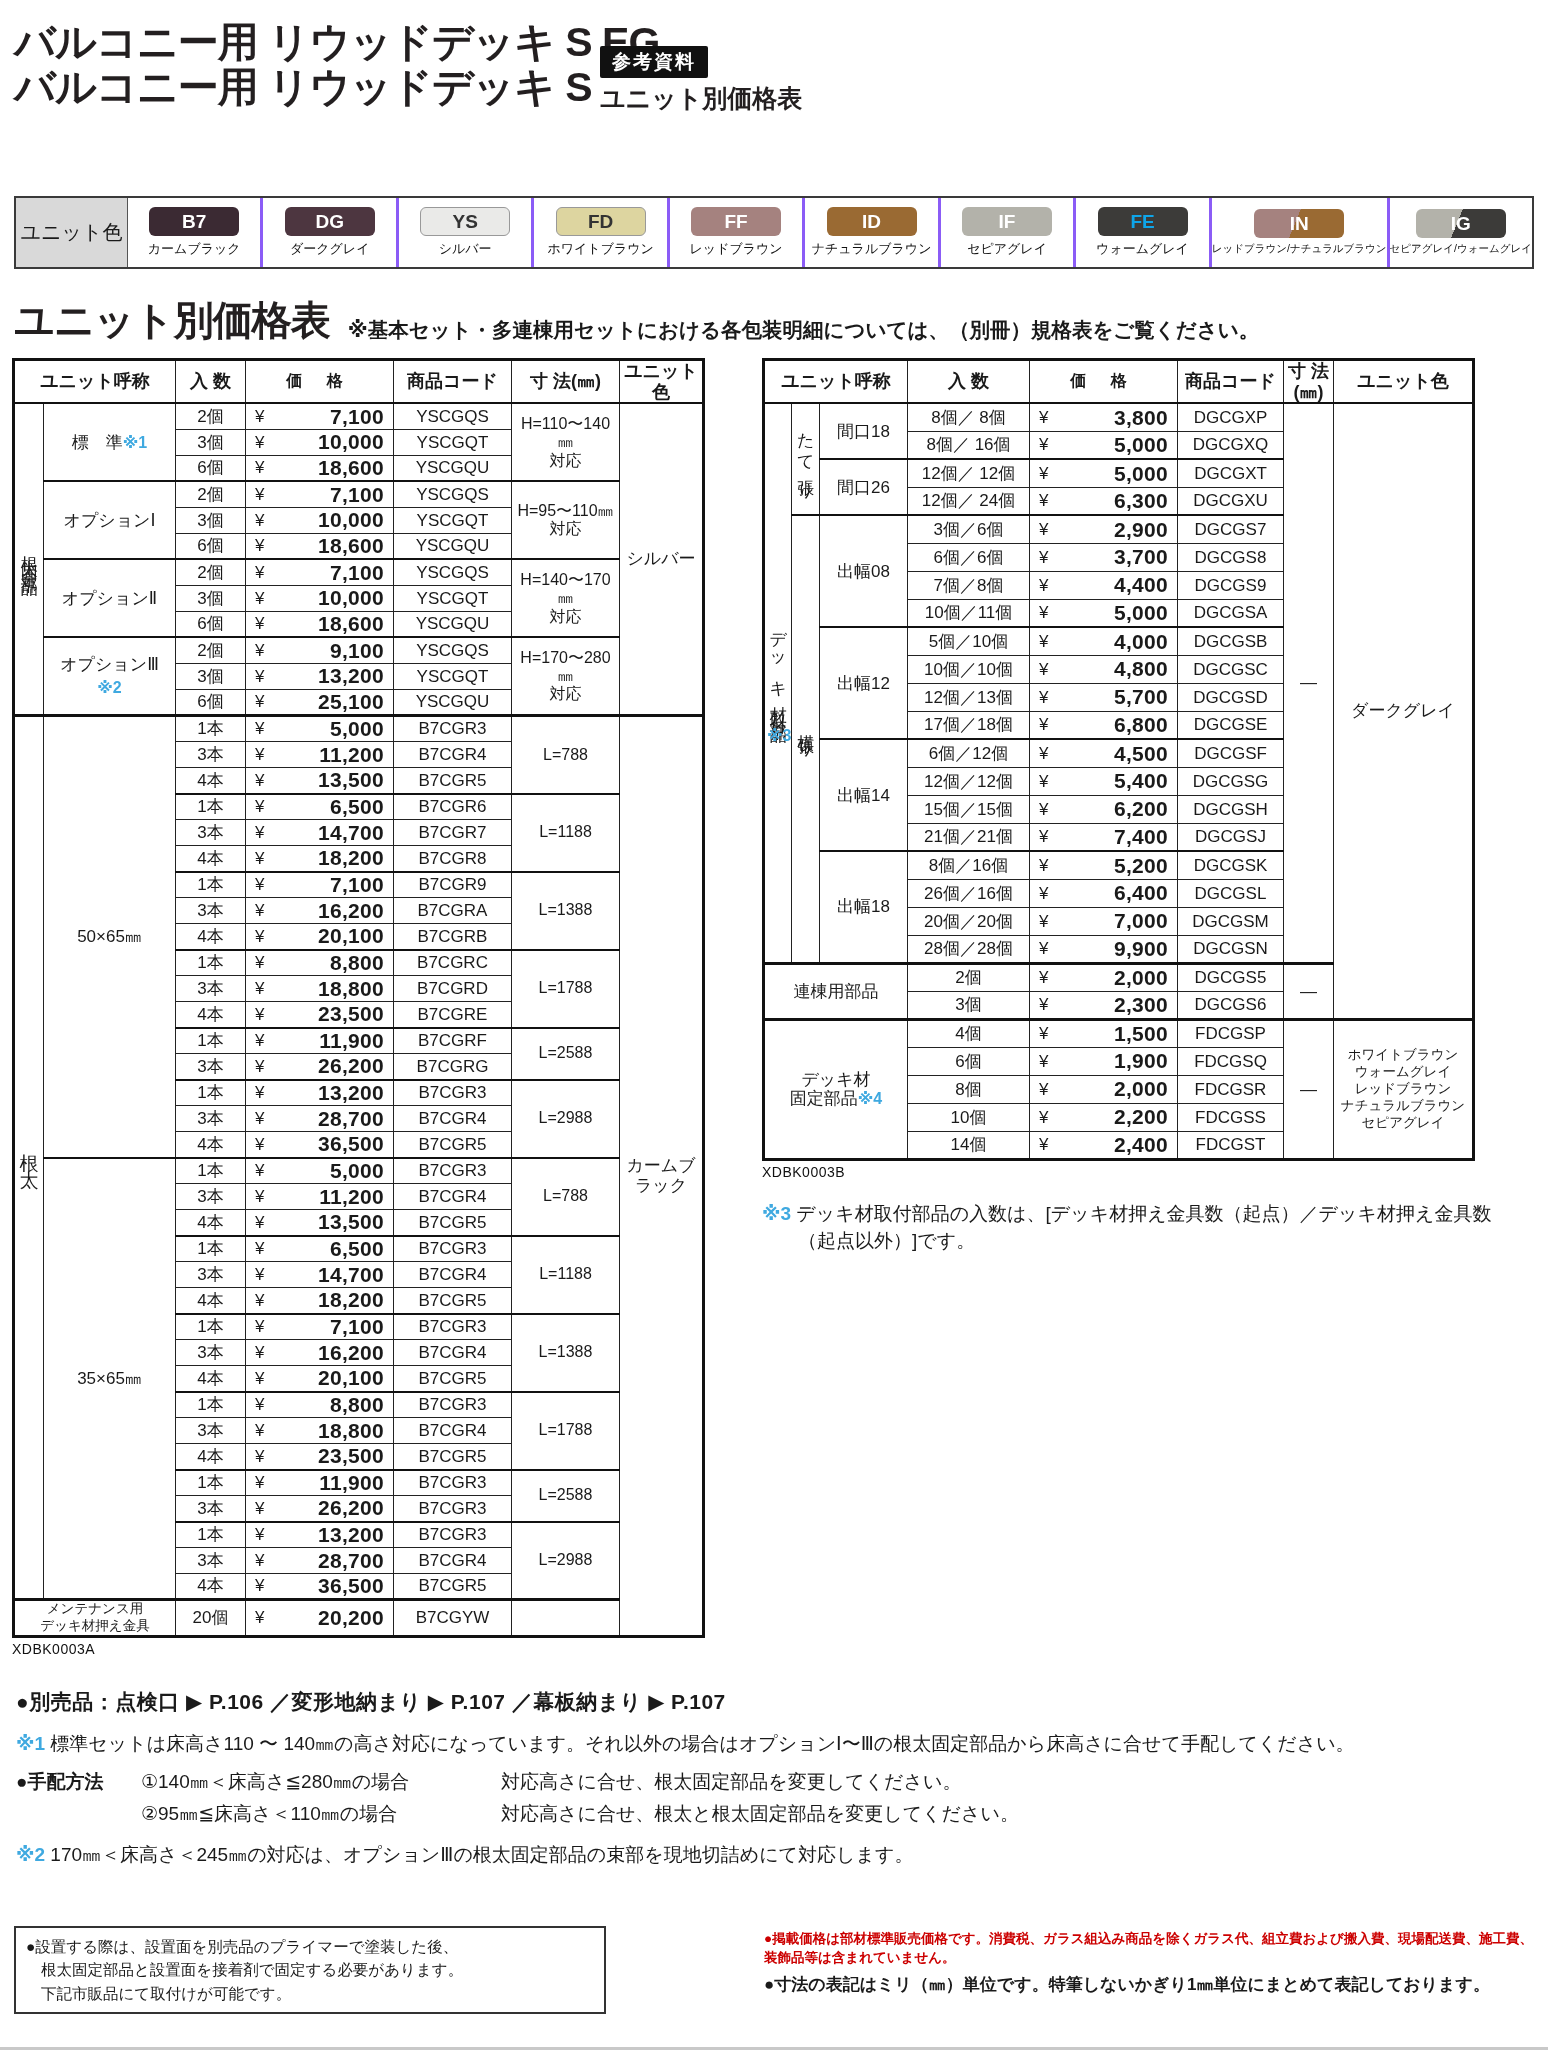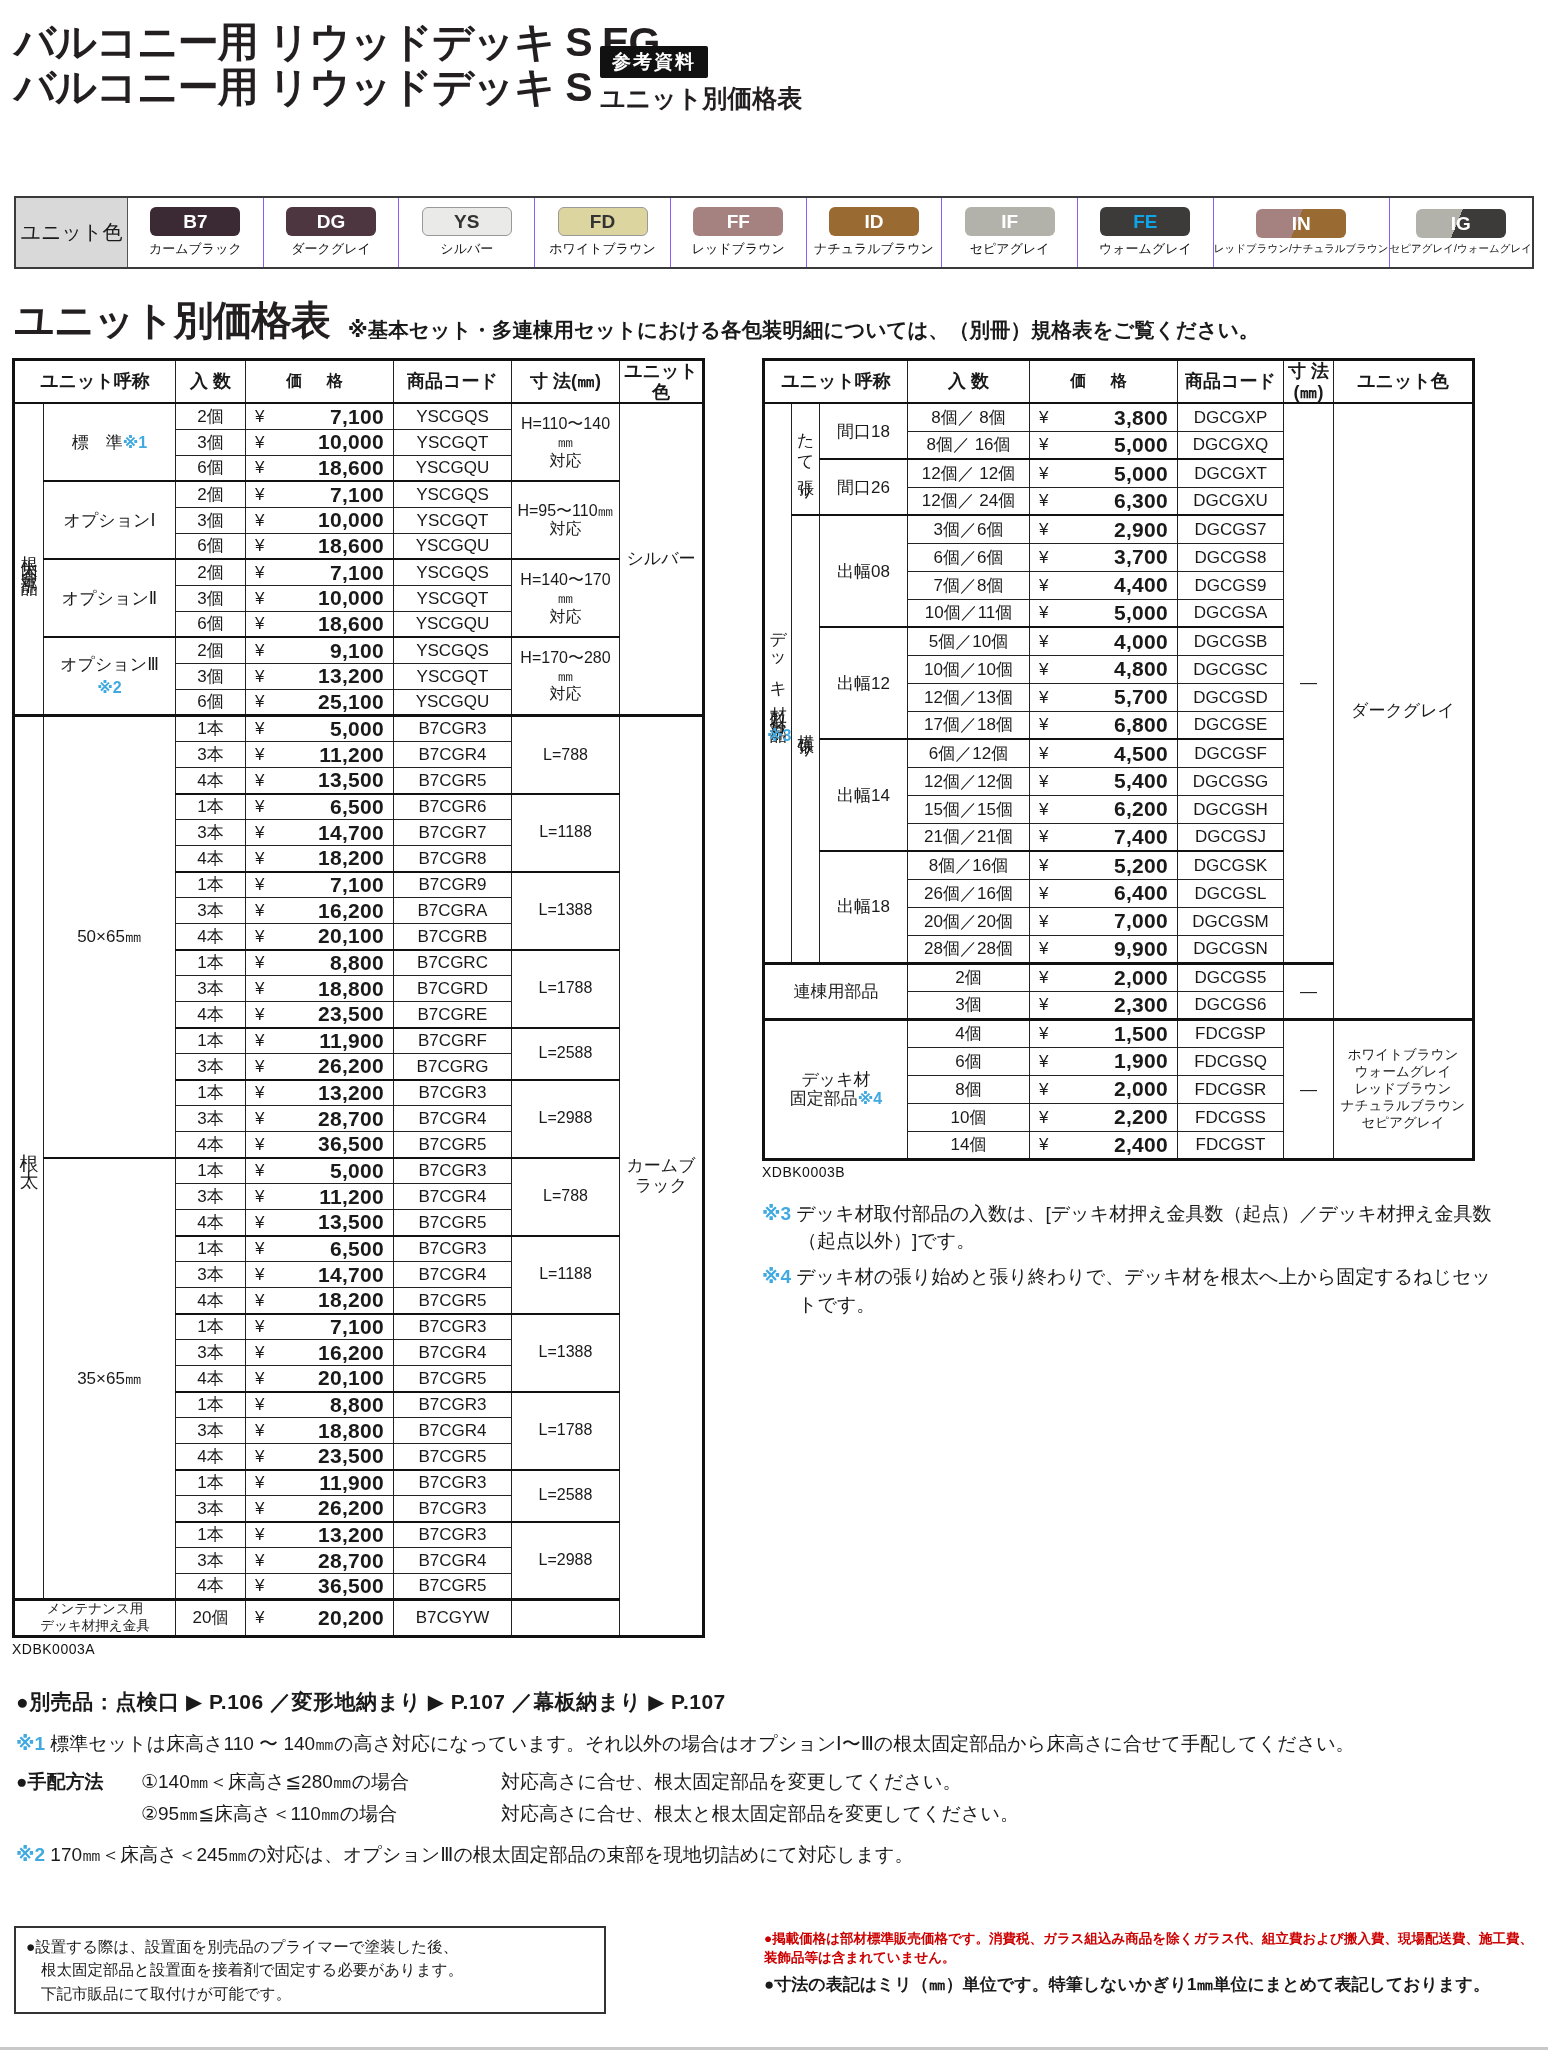--- a/index.html
+++ b/index.html
@@ -13,21 +13,21 @@
   .ref-badge { display:inline-block; background:#111; color:#fff; font-size:19px; font-weight:bold;
                padding:3px 12px; border-radius:2px; letter-spacing:2px; }
   .badge-sub { font-size:25px; font-weight:900; margin-top:4px; color:#231f20; }
 
   
   .colorbar { position:absolute; top:196px; left:14px; width:1520px; height:73px;
               display:flex; border:2px solid #3a3a3a; background:#fff; }
   .cb-label { width:112px; background:#d9d9d9; display:flex; align-items:center; justify-content:center;
               font-size:20px; border-right:1px solid #555; flex:none; }
   .cb-cell { flex:1; display:flex; flex-direction:column; align-items:center; justify-content:center;
-             border-right:1px solid #8b5cf6; background:#fff; }
+             border-right:3px solid #8b5cf6; background:#fff; }
   .cb-cell:last-child { border-right:none; }
   .pill { width:90px; height:29px; border-radius:6px; display:flex; align-items:center;
           justify-content:center; font-size:19px; font-weight:bold; }
   .cb-name { font-size:13px; margin-top:4px; color:#111; white-space:nowrap; }
 
   
   .section-head { position:absolute; top:293px; left:14px; display:flex; align-items:flex-end; }
   .section-title { font-size:40px; font-weight:900; letter-spacing:-1px; color:#231f20; }
   .section-note { font-size:20.5px; font-weight:bold; margin-left:18px; padding-bottom:4px; }
 
@@ -981,24 +981,20 @@
           </tr>
         </tbody>
     </table>
     <div class="tbl-id">XDBK0003B</div>
 
     <div class="r-foot">
       <div class="r-foot-item">
         <span class="mark">※3</span>
         <span>デッキ材取付部品の入数は、[デッキ材押え金具数（起点）／デッキ材押え金具数（起点以外）]です。</span>
       </div>
-      <div class="r-foot-item">
-        <span class="mark">※4</span>
-        <span>デッキ材の張り始めと張り終わりで、デッキ材を根太へ上から固定するねじセットです。</span>
-      </div>
     </div>
   </div>
 
   <div class="bottom-notes">
     <div class="sale-note">●別売品：点検口 ▶ P.106 ／変形地納まり ▶ P.107 ／幕板納まり ▶ P.107</div>
     <div class="note-line">
       <span class="mark">※1</span>
       <span>標準セットは床高さ110 〜 140㎜の高さ対応になっています。それ以外の場合はオプションⅠ〜Ⅲの根太固定部品から床高さに合せて手配してください。</span>
     </div>
     <div class="order-grid">

